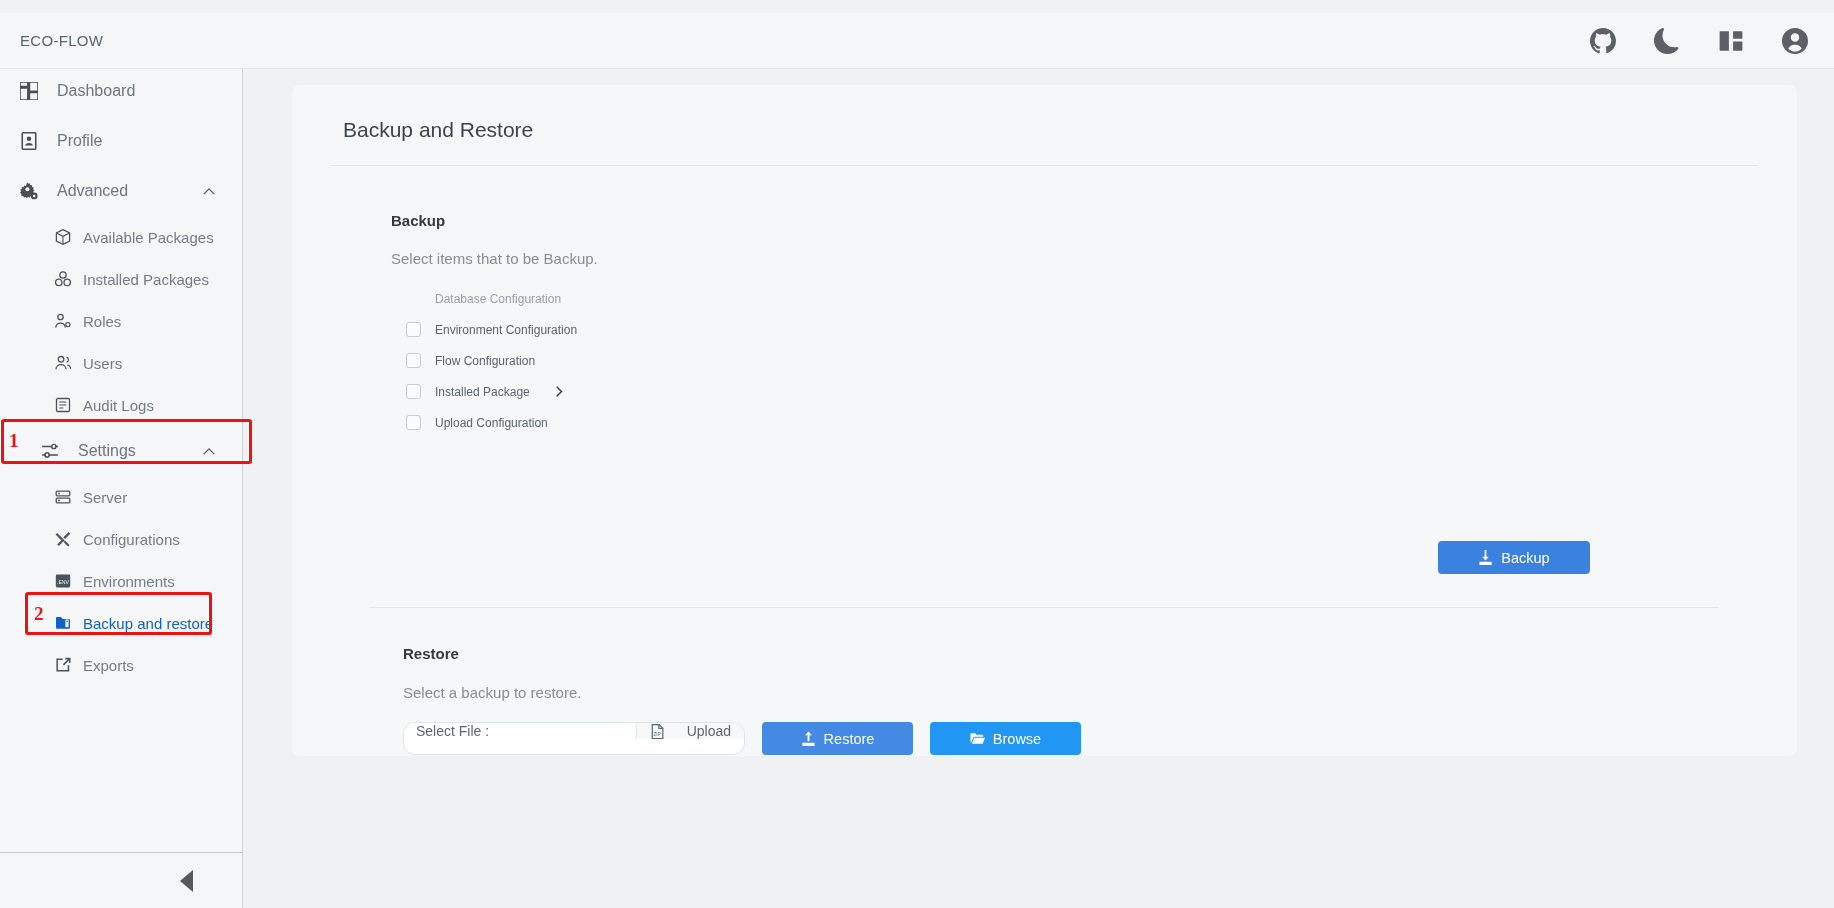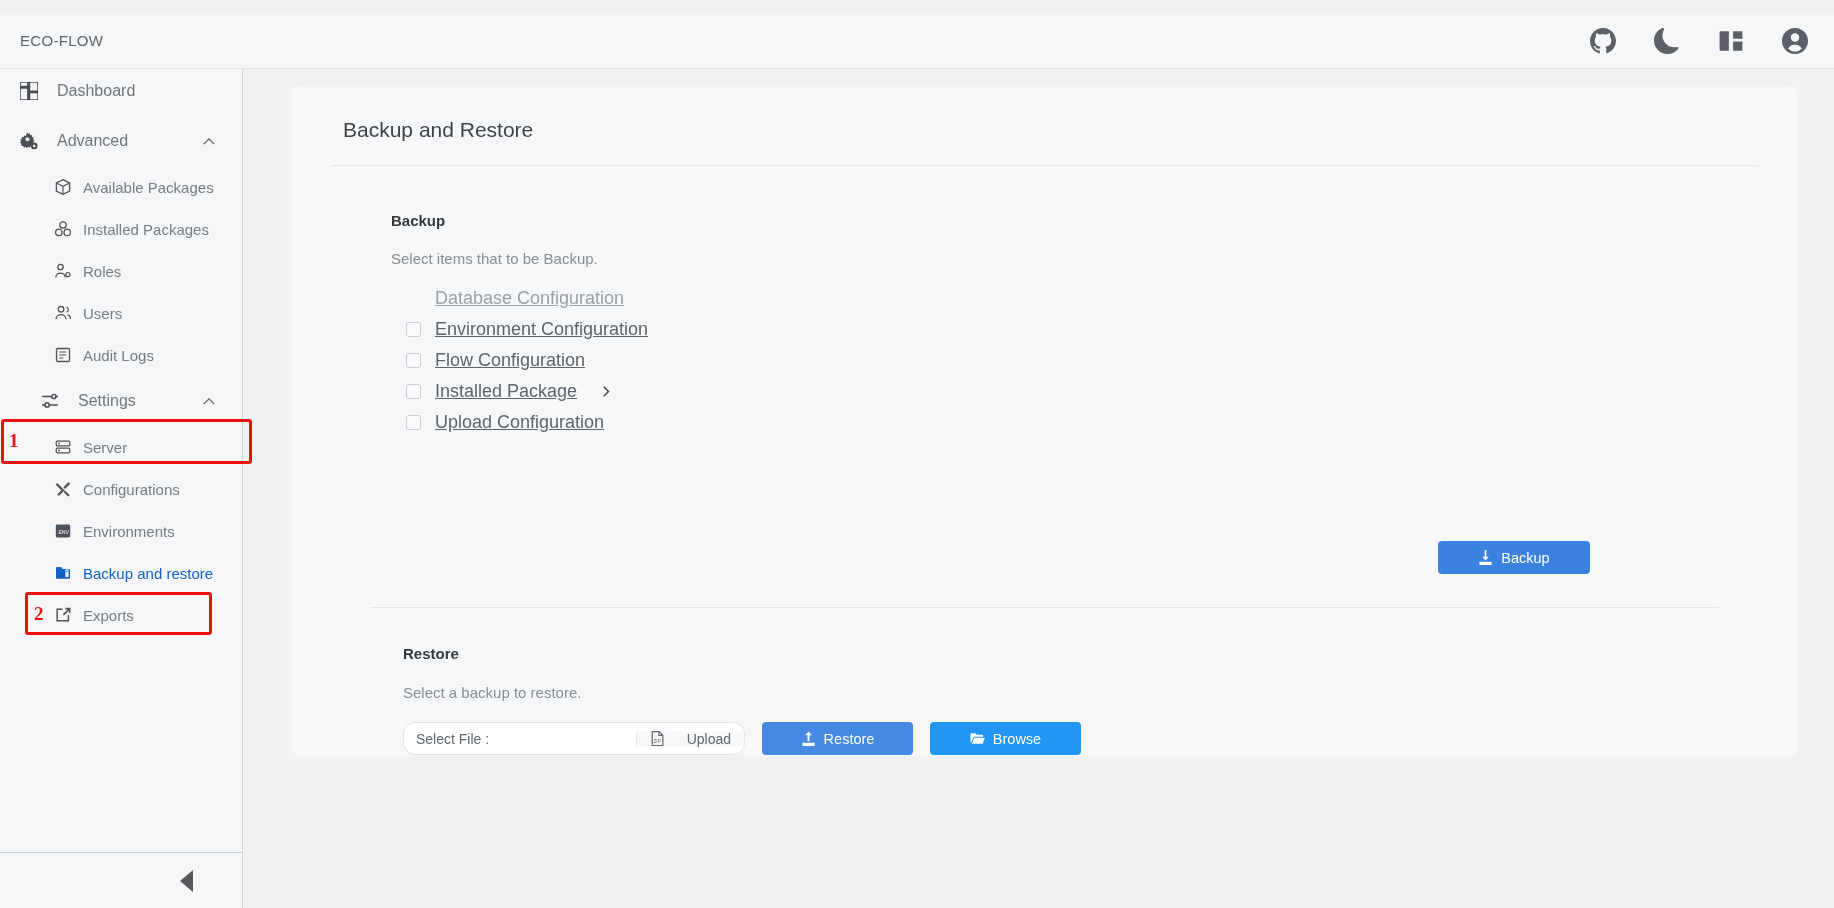--- a/index.html
+++ b/index.html
@@ -164,21 +164,21 @@
   .cb {
     width: 15px; height: 15px;
     border: 1px solid #c8ccd2;
     border-radius: 3px;
     background: #fafbfc;
     margin-right: 14px;
     flex: none;
     cursor: pointer;
   }
   .cb.ghost { border-color: transparent; background: transparent; }
-  .cb-lbl { font-size: 18px; color: #5d646d; text-decoration: underline; }
+  .cb-lbl { font-size: 12px; color: #5d646d; }
   .cb-lbl.muted { color: #9aa0a8; }
   .row-chev {
     margin-left: 23px;
     width: 13px; height: 13px;
     cursor: pointer;
   }
   .row-chev svg { width: 13px; height: 13px; display:block; fill:#43484f; }
 
   
   .btn {
@@ -192,21 +192,21 @@
     font-family: "Liberation Sans", sans-serif;
     cursor: pointer;
   }
   .btn svg { width: 15px; height: 15px; fill: #fff; display:block; }
   .btn-restore { background: #4489e3; width: 151px; }
   .btn-browse  { background: #2196f3; width: 151px; }
   .btn-backup  { background: #3b82e0; width: 152px; }
 
   
   .file-group {
-    display: flex; align-items: center;
+    display: flex; align-items: flex-start;
     width: 342px; height: 33px;
     border: 1px solid #dfe2e6;
     border-radius: 12px;
     overflow: hidden;
     background: #fff;
   }
   .file-input {
     flex: 1 1 auto;
     border: none; outline: none;
     padding-left: 12px;
@@ -263,20 +263,30 @@
 
     <div class="nav-item">
       <span class="nv-ico">
         <svg viewBox="0 0 16 16">
             <path d="M0 0h7v4H0V0zm0 5.2h7V16H0V5.2zM8.4 0H16v8.2H8.4V0zm0 9.4H16V16H8.4V9.4z" fill="none" stroke="#4a4f56" stroke-width="1.4"></path>
           </svg>
       </span>
       <span>Dashboard</span>
     </div>
 
+    <div class="nav-item">
+      <span class="nv-ico">
+        <svg viewBox="0 0 16 16">
+            <rect x="2" y="0.6" width="12" height="14.8" rx="1" fill="none" stroke="#4a4f56" stroke-width="1.4"></rect>
+            <circle cx="8" cy="6" r="2" fill="#4a4f56"></circle>
+            <path d="M4.4 12c.6-1.6 2-2.3 3.6-2.3s3 .7 3.6 2.3z" fill="#4a4f56"></path>
+          </svg>
+      </span>
+      <span>Profile</span>
+    </div>
 
     <div class="nav-item">
       <span class="nv-ico">
         <svg viewBox="0 0 16 16">
             <path d="M6.4 0 7 1.6l1.6-.5.5 1.7 1.7-.1-.1 1.7 1.6.5-.7 1.5 1.3 1.1-1.2 1.2.8 1.5-1.6.6.1 1.7-1.7-.1-.6 1.6-1.5-.8-1.1 1.3-1.1-1.3-1.5.8-.6-1.6-1.7.1.1-1.7L0 9.1l1.2-1.2L0 6.8l1.6-.6-.1-1.7 1.7.1.5-1.6L5.2 3.5z" fill="#4a4f56"></path>
             <circle cx="6.6" cy="6.4" r="1.8" fill="#f5f6f8"></circle>
             <circle cx="12.6" cy="12.4" r="3" fill="#4a4f56"></circle>
             <circle cx="12.6" cy="12.4" r="1.1" fill="#f5f6f8"></circle>
           </svg>
       </span>

